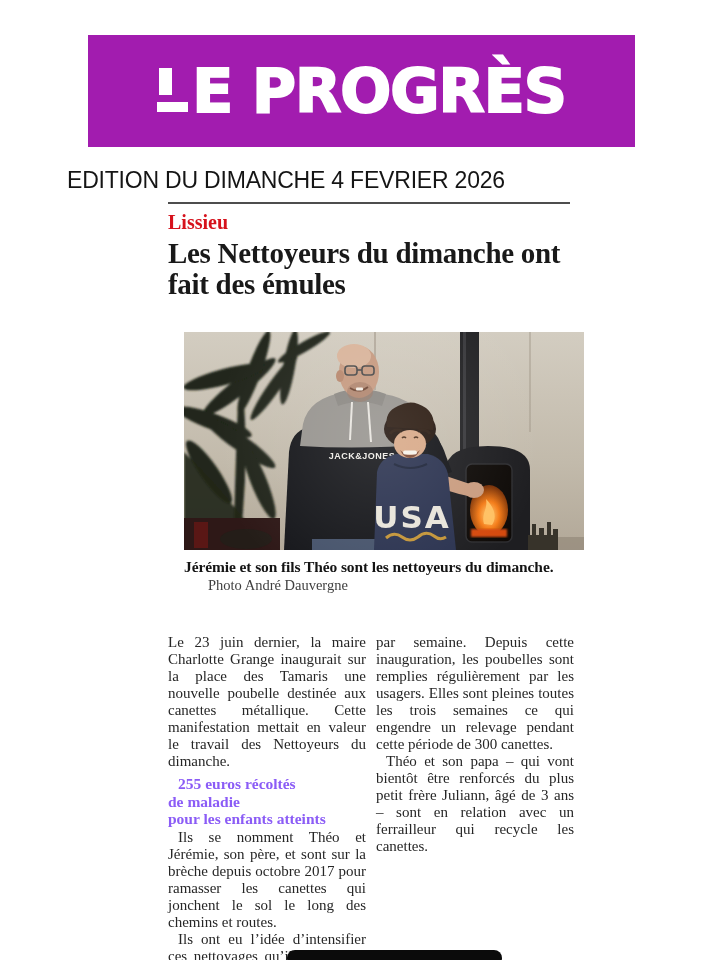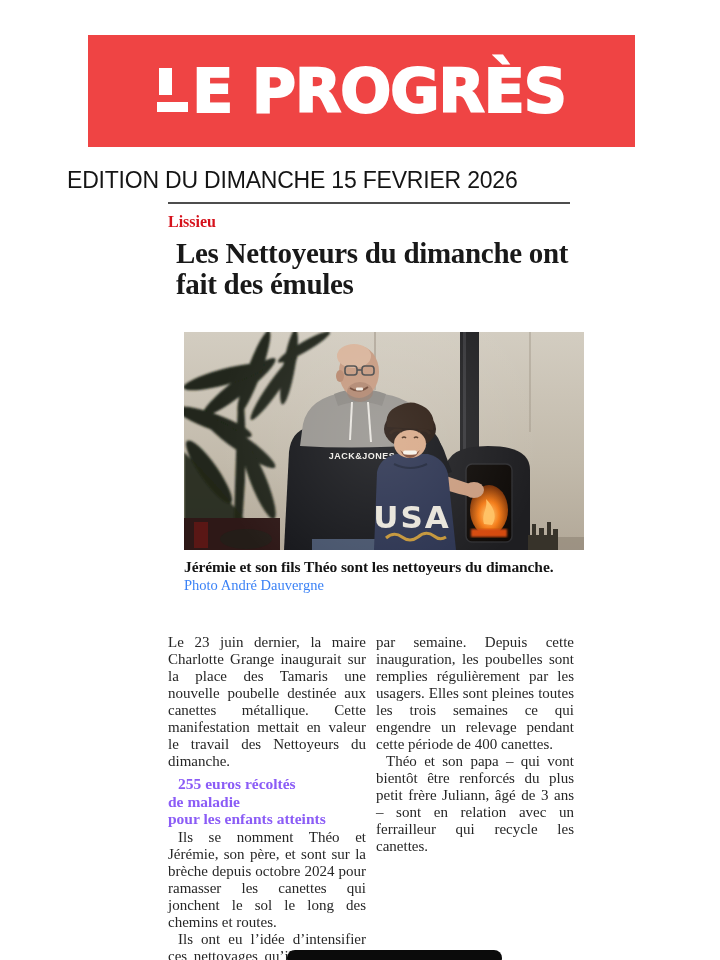--- a/index.html
+++ b/index.html
@@ -1,41 +1,41 @@
 <!DOCTYPE html>
 <html lang="fr"><head>
 <meta charset="utf-8">
 <style>
   html,body{margin:0;padding:0;background:#fff;}
   .page{position:relative;width:720px;height:960px;background:#ffffff;overflow:hidden;
         font-family:"Liberation Serif",serif;}
 
   
-  .banner{position:absolute;left:88px;top:35px;width:547px;height:112px;background:#ef4444;
+  .banner{position:absolute;left:88px;top:35px;width:547px;height:112px;background:#a21caf;
           display:flex;align-items:center;justify-content:center;}
   .logo{color:#ffffff;font-family:"DejaVu Sans",sans-serif;font-weight:bold;font-size:60px;
         letter-spacing:-1px;-webkit-text-stroke:2px #ffffff;white-space:nowrap;line-height:1;}
   .logo-l{display:inline-block;position:relative;width:31px;height:44px;vertical-align:baseline;margin-right:4px;}
   .logo-l::before{content:"";position:absolute;left:2px;top:0;width:13px;height:27px;background:#fff;}
   .logo-l::after{content:"";position:absolute;left:0;bottom:0;width:31px;height:10px;background:#fff;}
 
   
   .edition{position:absolute;left:67px;top:166px;font-family:"Liberation Sans",sans-serif;
            font-size:23px;line-height:28px;color:#151515;letter-spacing:-0.2px;white-space:nowrap;}
 
   
   .article{position:absolute;left:168px;top:202px;width:406px;color:#1c1c1c;}
   .rule{height:2px;background:#4d4d4d;width:402px;}
-  .kicker{margin-top:5px;font-weight:bold;font-size:16px;line-height:26px;color:#d6121c;}
+  .kicker{margin-top:5px;font-weight:bold;font-size:20px;line-height:26px;color:#d6121c;}
   .headline{margin-top:3px;font-weight:bold;font-size:29px;line-height:31px;letter-spacing:-0.3px;color:#191919;}
 
   figure{margin:16px 0 0 0;padding:16px;width:400px;}
   .photo{display:block;width:400px;height:218px;}
   .caption{margin-top:7px;font-weight:bold;font-size:15.5px;line-height:19px;letter-spacing:-0.1px;color:#141414;}
-  .credit{font-size:14.5px;line-height:18px;color:#3b82f6;}
+  .credit{font-size:14.5px;line-height:18px;color:#404040;margin-left:24px;}
 
   .columns{margin-top:24px;display:flex;gap:10px;}
   .col{width:198px;font-size:15px;line-height:17px;text-align:justify;color:#262626;
        -webkit-hyphens:auto;hyphens:auto;}
   .col p{margin:0;}
   .indent{text-indent:10px;}
   .subhead{margin:5px 0 1px 0;font-size:15.5px;line-height:17.5px;font-weight:bold;color:#8b5cf6;}
   .subhead .sl{display:block;}
   .subhead .sl:first-child{text-indent:10px;}
 
@@ -44,26 +44,26 @@
 </style>
 </head>
 <body>
 
 <div class="page">
 
   <div class="banner">
     <div class="logo"><span class="logo-l"></span><span>E PROGRÈS</span></div>
   </div>
 
-  <div class="edition">EDITION DU DIMANCHE 15 FEVRIER 2026</div>
+  <div class="edition">EDITION DU DIMANCHE 4 FEVRIER 2026</div>
 
   <div class="article">
     <div class="rule"></div>
     <div class="kicker">Lissieu</div>
-    <h1 class="headline" style="margin:3px 0 0 8px;">Les Nettoyeurs du dimanche ont fait des émules</h1>
+    <h1 class="headline" style="margin:3px 0 0 0;">Les Nettoyeurs du dimanche ont fait des émules</h1>
 
     <figure>
       <svg class="photo" viewBox="0 0 400 218" xmlns="http://www.w3.org/2000/svg">
         <defs>
           <linearGradient id="wall" x1="0" y1="0" x2="0" y2="1">
             <stop offset="0" stop-color="#d3cdc1"></stop>
             <stop offset="0.6" stop-color="#c2baab"></stop>
             <stop offset="1" stop-color="#b2a898"></stop>
           </linearGradient>
           <radialGradient id="fireGrad" cx="0.5" cy="0.6" r="0.6">
@@ -169,24 +169,24 @@
     </figure>
 
     <div class="columns">
       <div class="col">
         <p>Le 23 juin dernier, la maire Charlotte Grange inaugurait sur la place des Tamaris une nouvelle poubelle destinée aux canettes métallique. Cette manifestation mettait en valeur le travail des Nettoyeurs du dimanche.</p>
         <h3 class="subhead">
           <span class="sl">255 euros récoltés</span>
           <span class="sl">de maladie</span>
           <span class="sl">pour les enfants atteints</span>
         </h3>
-        <p class="indent">Ils se nomment Théo et Jérémie, son père, et sont sur la brèche depuis octobre 2024 pour ramasser les canettes qui jonchent le sol le long des chemins et routes.</p>
+        <p class="indent">Ils se nomment Théo et Jérémie, son père, et sont sur la brèche depuis octobre 2017 pour ramasser les canettes qui jonchent le sol le long des chemins et routes.</p>
         <p class="indent">Ils ont eu l’idée d’intensifier ces nettoyages qu’ils pratiquent à raison de deux plus</p>
       </div>
       <div class="col">
-        <p>par semaine. Depuis cette inauguration, les poubelles sont remplies régulièrement par les usagers. Elles sont pleines toutes les trois semaines ce qui engendre un relevage pendant cette période de 400 canettes.</p>
+        <p>par semaine. Depuis cette inauguration, les poubelles sont remplies régulièrement par les usagers. Elles sont pleines toutes les trois semaines ce qui engendre un relevage pendant cette période de 300 canettes.</p>
         <p class="indent">Théo et son papa – qui vont bientôt être renforcés du plus petit frère Juliann, âgé de 3 ans – sont en relation avec un ferrailleur qui recycle les canettes.</p>
       </div>
     </div>
   </div>
 
   <div class="bottom-bar"></div>
 </div>
 
 </body></html>

